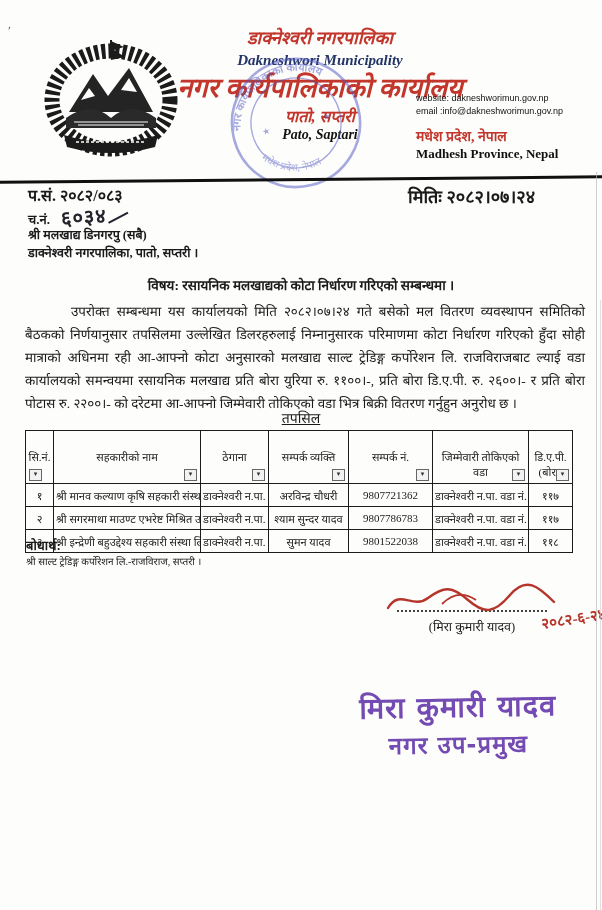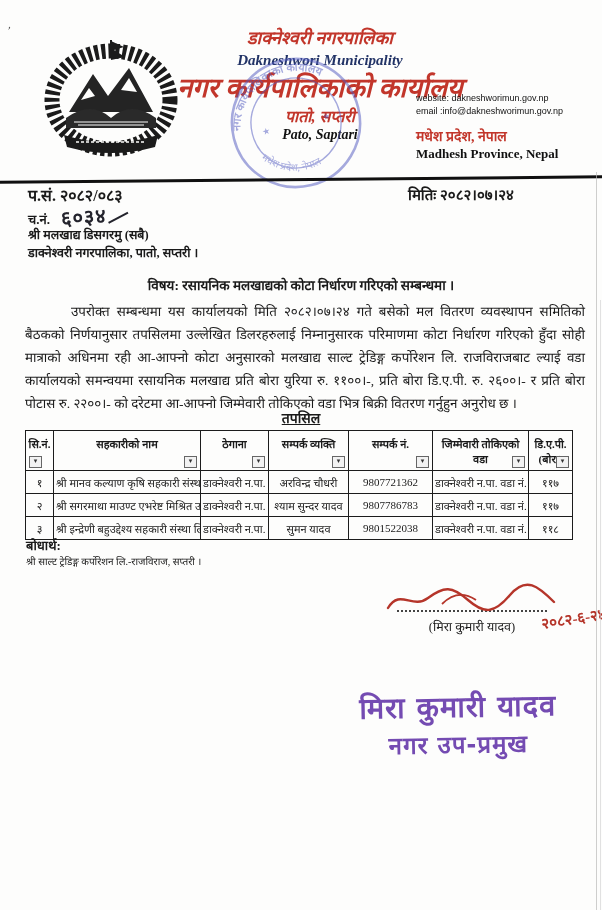--- a/index.html
+++ b/index.html
@@ -15,38 +15,38 @@
   .h-np3{color:#c2362b;font-weight:bold;font-size:16px;margin-top:4px;}
   .h-en3{color:#111;font-size:14px;font-weight:bold;margin-top:1px;}
   .hdr-right{position:absolute;right:6px;top:92px;width:180px;text-align:left;}
   .web{font-size:9px;font-weight:normal;color:#111;font-family:"Liberation Sans",sans-serif;line-height:1.45;}
   .prov-np{color:#c2362b;font-weight:bold;font-size:14px;margin-top:8px;}
   .prov-en{color:#111;font-weight:bold;font-size:13px;margin-top:1px;}
   .blue-stamp{position:absolute;left:225px;top:52px;opacity:.5;transform:rotate(-14deg);}
   .rule{position:absolute;left:0;top:178px;width:602px;height:2.6px;background:#101010;transform:rotate(-0.5deg);}
   
   .ps{position:absolute;left:28px;top:184px;font-size:16px;font-weight:600;}
-  .miti{position:absolute;left:408px;top:184px;font-size:15px;font-weight:600;}
+  .miti{position:absolute;left:408px;top:184px;font-size:18px;font-weight:600;}
   .cn{position:absolute;left:28px;top:203px;font-size:13px;font-weight:600;}
   .cn-val{display:inline-block;font-size:20px;font-weight:bold;color:#23232c;transform:rotate(-4deg);
           letter-spacing:1px;margin-left:8px;}
   .cn-tail{display:inline-block;width:22px;height:1.6px;background:#23232c;transform:rotate(-28deg) translateY(-6px);}
   .addr1{position:absolute;left:28px;top:226px;font-size:12.5px;font-weight:bold;}
   .addr2{position:absolute;left:28px;top:244px;font-size:12.5px;font-weight:bold;}
   .subject{position:absolute;left:0;width:602px;top:276px;text-align:center;font-size:13.5px;font-weight:bold;}
   
   .bodytext{position:absolute;left:25px;top:300px;width:560px;font-size:13.4px;line-height:23px;
             text-align:justify;text-indent:46px;}
   
-  .tbl-title{position:absolute;left:0;width:602px;top:408px;text-align:center;font-size:14px;font-weight:bold;
+  .tbl-title{position:absolute;left:0;width:602px;top:408px;text-align:center;font-size:14px;font-weight:normal;
              text-decoration:underline;}
   table.quota{position:absolute;left:25px;top:430px;border-collapse:collapse;table-layout:fixed;width:547px;
               font-family:"Liberation Serif",serif;}
   table.quota th,table.quota td{border:1.4px solid #1c1c1c;padding:0 2px;overflow:hidden;}
-  table.quota th{position:relative;font-size:11px;font-weight:bold;height:34px;vertical-align:top;padding-top:5px;}
+  table.quota th{position:relative;font-size:11px;font-weight:normal;height:34px;vertical-align:top;padding-top:18px;}
   table.quota td{font-size:11px;height:22px;text-align:center;white-space:nowrap;}
   td.nm{text-align:left;padding-left:4px;}
   .filt{position:absolute;bottom:2px;right:3px;width:11px;height:10px;border:1px solid #666;background:#f2f2f2;
         font-size:7px;line-height:9px;text-align:center;color:#333;font-family:"DejaVu Sans",sans-serif;}
   th.c0 .filt{left:3px;right:auto;}
   
   .cc-label{position:absolute;left:26px;top:536px;font-size:13px;font-weight:bold;}
   .cc1{position:absolute;left:26px;top:554px;font-size:10px;}
   .cc2{position:absolute;left:26px;top:572px;font-size:12.5px;}
   
@@ -123,21 +123,21 @@
   <div class="rule"></div>
 
   <div class="ps">प.सं. २०८२/०८३</div>
   <div class="miti">मितिः २०८२।०७।२४</div>
   <div class="cn">
     <span>च.नं.</span>
     <span class="cn-val">६०३४</span>
     <span class="cn-tail"></span>
   </div>
 
-  <div class="addr1">श्री मलखाद्य डिसगरमु (सबै)</div>
+  <div class="addr1">श्री मलखाद्य डिनगरपु (सबै)</div>
   <div class="addr2">डाक्नेश्वरी नगरपालिका, पातो, सप्तरी ।</div>
 
   <div class="subject">विषय: रसायनिक मलखाद्यको कोटा निर्धारण गरिएको सम्बन्धमा ।</div>
 
   <div class="bodytext">उपरोक्त सम्बन्धमा यस कार्यालयको मिति २०८२।०७।२४ गते बसेको मल वितरण व्यवस्थापन समितिको बैठकको निर्णयानुसार तपसिलमा उल्लेखित डिलरहरुलाई निम्नानुसारक परिमाणमा कोटा निर्धारण गरिएको हुँदा सोही मात्राको अधिनमा रही आ-आफ्नो कोटा अनुसारको मलखाद्य साल्ट ट्रेडिङ्ग कर्पोरेशन लि. राजविराजबाट ल्याई वडा कार्यालयको समन्वयमा रसायनिक मलखाद्य प्रति बोरा युरिया रु. ११००।-, प्रति बोरा डि.ए.पी. रु. २६००।- र प्रति बोरा पोटास रु. २२००।- को दरेटमा आ-आफ्नो जिम्मेवारी तोकिएको वडा भित्र बिक्री वितरण गर्नुहुन अनुरोध छ ।</div>
 
   <div class="tbl-title">तपसिल</div>
   <table class="quota">
     <colgroup>
       <col style="width:28px">

